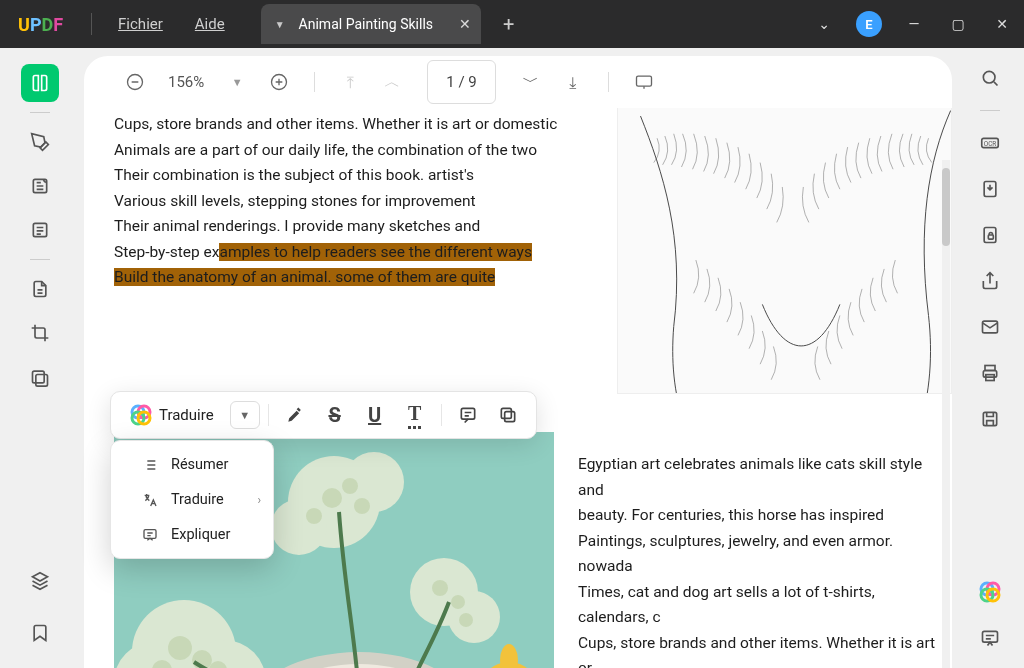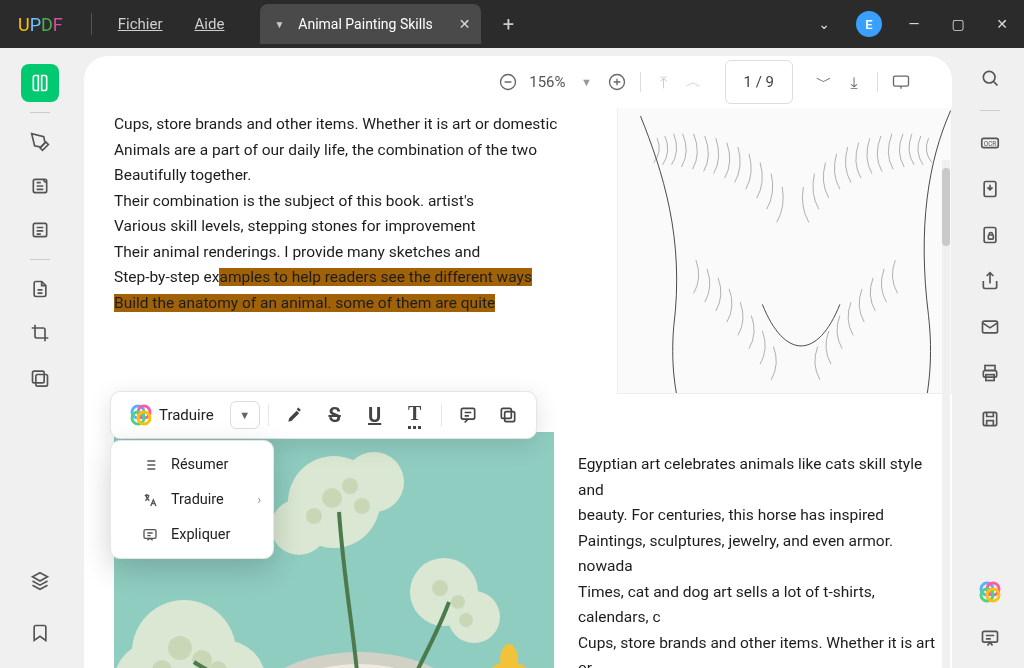--- a/index.html
+++ b/index.html
@@ -11,21 +11,21 @@
   }
   
   .titlebar {
     height: 48px;
     background: #2b2b2c;
     display: flex;
     align-items: center;
     color: #cfcfcf;
   }
   .logo {
-    font-weight: 400; font-size: 18px;
+    font-weight: 700; font-size: 18px;
     margin: 8px 18px;
   }
   .logo .u { color: #ffc107; }
   .logo .p { color: #6ec1ff; }
   .logo .d { color: #4caf50; }
   .logo .f { color: #e04aa0; }
   .tb-divider { width: 1px; height: 22px; background: #555; margin: 0 10px; }
   .menu-item { padding: 0 16px; font-size: 15px; cursor: pointer; text-decoration: underline; }
   .tab {
     height: 40px;
@@ -81,28 +81,27 @@
     flex:1; display:flex; flex-direction:column;
     background:#fff;
     border-radius: 24px 24px 0 0;
     overflow:hidden;
     margin: 8px 4px 0 4px;
   }
   .topbar {
     height:52px;
     display:flex; align-items:center;
     padding: 0 36px;
-    gap:0;
+    gap:12px;
     color:#666;
-    justify-content:flex-end;
   }
   .tb-icon { width:30px; height:30px; display:flex; align-items:center; justify-content:center; cursor:pointer; color:#666;}
   .zoom-val { font-size:15px; color:#555; margin: 0 6px; }
   .tb-sep { width:1px; height:20px; background:#ddd; margin:0 8px;}
-  .page-box { border:1px solid #ddd; border-radius:6px; padding:12px 18px; font-size:15px; color:#444; margin:0 16px;}
+  .page-box { border:1px solid #ddd; border-radius:6px; padding:12px 18px; font-size:15px; color:#444; margin:0 8px;}
   .doc {
     flex:1; position:relative; overflow:hidden; padding: 4px 18px 0 30px;
   }
   .doc-text { font-size:15.5px; line-height:25.5px; color:#1d1d1d; width: 470px;}
   .highlight { background:#a16207; }
   .sketch {
     position:absolute;
     right:0px; top:-4px;
     width:335px; height:290px;
     border:1px solid #eee;
@@ -282,21 +281,20 @@
             <rect x="3" y="5" width="18" height="12" rx="2"></rect>
             <path d="M12 17v3"></path>
           </svg>
         </div>
     </div>
 
     <div class="doc">
       <div class="doc-text">
         <div>Cups, store brands and other items. Whether it is art or domestic</div>
         <div>Animals are a part of our daily life, the combination of the two</div>
-        <div>Beautifully together.</div>
         <div>Their combination is the subject of this book. artist's</div>
         <div>Various skill levels, stepping stones for improvement</div>
         <div>Their animal renderings. I provide many sketches and</div>
         <div><span>Step-by-step ex</span><span class="highlight">amples to help readers see the different ways</span></div>
         <div><span class="highlight">Build the anatomy of an animal. some of them are quite</span></div>
       </div>
 
       <div class="sketch">
         <svg viewBox="0 0 340 390" preserveAspectRatio="xMidYMin slice">
           <g stroke="#2b2b2b" stroke-width="0.9" fill="none" opacity="0.85">

